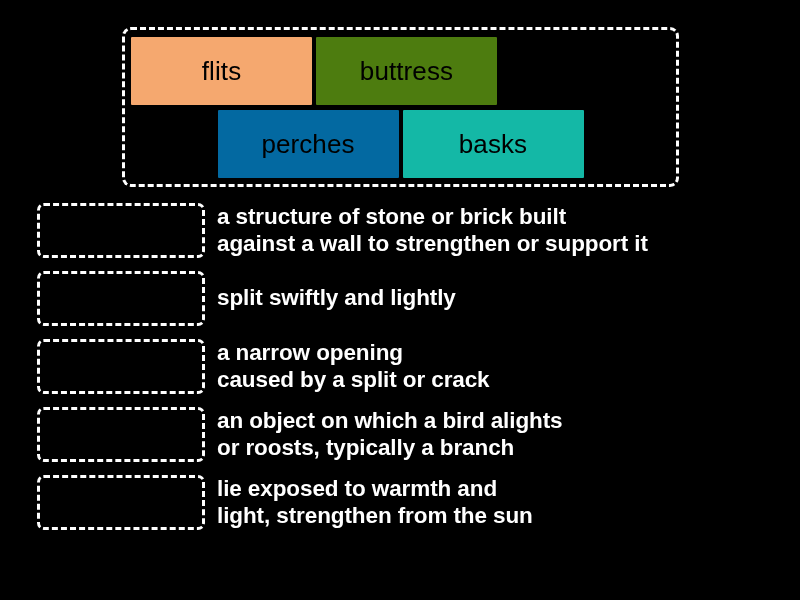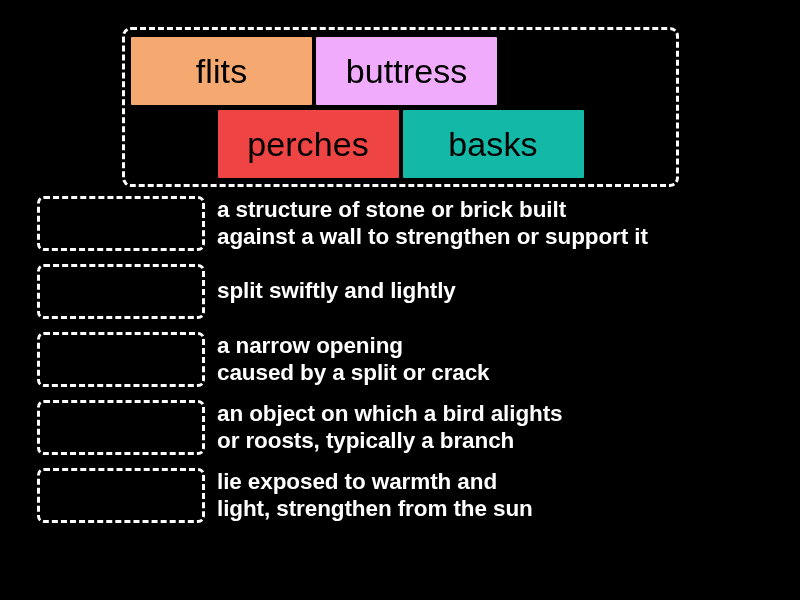--- a/index.html
+++ b/index.html
@@ -42,34 +42,34 @@
   .tile-row.row-1 { justify-content: flex-start; margin-top: 1px; }
   .tile-row.row-2 { justify-content: center; margin-top: 5px; }
 
   .word-tile {
     width: 181px;
     height: 68px;
     display: flex;
     align-items: center;
     justify-content: center;
     color: #000000;
-    font-size: 34px;
+    font-size: 26px;
     font-weight: 400;
     line-height: 1;
     letter-spacing: 0.1px;
     cursor: grab;
     user-select: none;
     border-radius: 1px;
   }
 
   
   #definition-list {
     position: absolute;
     left: 0;
-    top: 189px;
+    top: 196px;
     width: 800px;
   }
 
   .definition-row {
     display: flex;
     flex-direction: row;
     align-items: center;
     height: 68px;
   }
 
@@ -96,25 +96,25 @@
     user-select: none;
   }
 </style>
 </head>
 <body style="background-color: rgb(0, 0, 0);">
 
 <div id="word-bank">
 
   <div class="tile-row row-1">
     <div class="word-tile" style="background-color: rgb(245, 168, 111);">flits</div>
-    <div class="word-tile" style="background-color: #f0abfc;">buttress</div>
+    <div class="word-tile" style="background-color: #4d7c0f;">buttress</div>
   </div>
 
   <div class="tile-row row-2">
-    <div class="word-tile" style="background-color: #ef4444;">perches</div>
+    <div class="word-tile" style="background-color: #0369a1;">perches</div>
     <div class="word-tile" style="background-color: #14b8a6;">basks</div>
   </div>
 
 </div>
 
 <div id="definition-list">
 
   <div class="definition-row">
     <div class="drop-zone"></div>
     <div class="definition-text">a structure of stone or brick built

